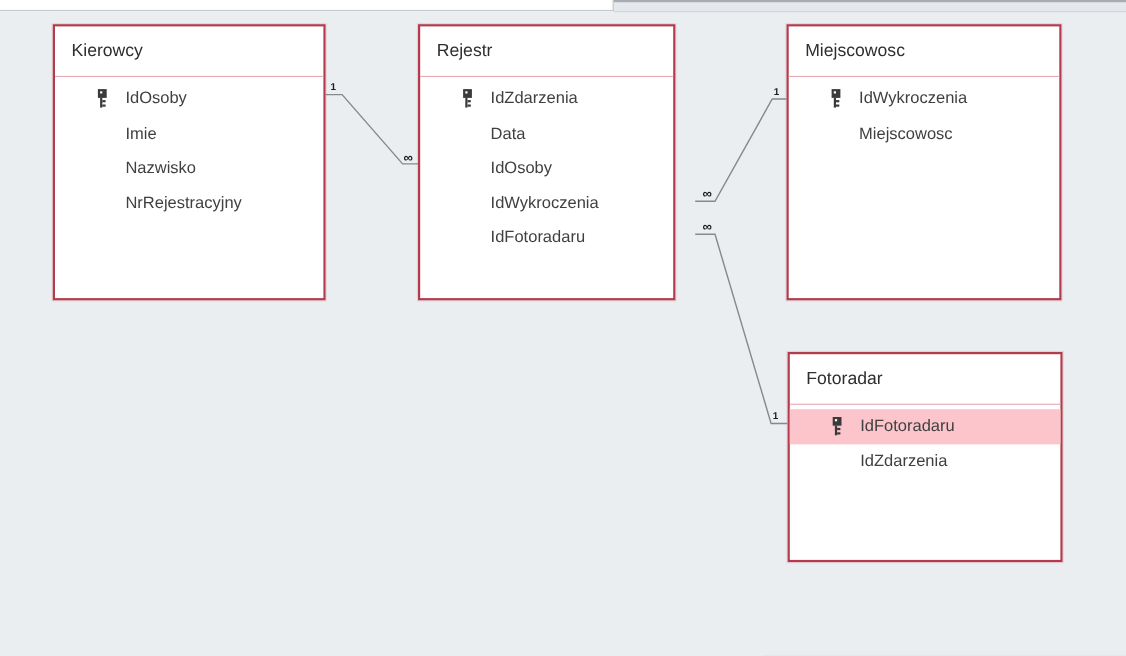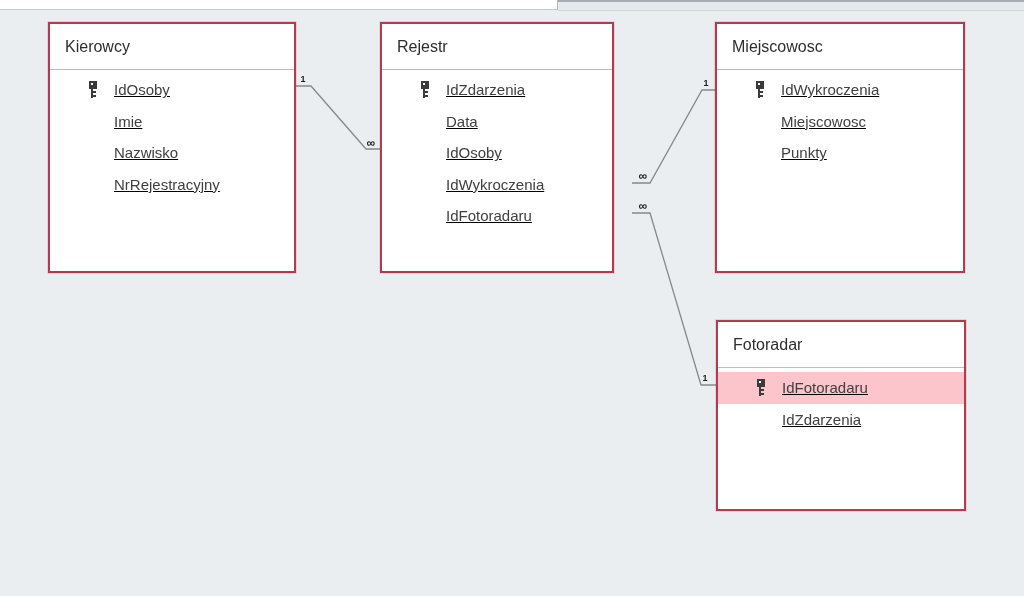--- a/index.html
+++ b/index.html
@@ -47,21 +47,20 @@
     font-size:16px;color:#2e2e2e;
     cursor:default;
   }
   .table-sep{border-top:1px solid #e7a9b4;margin:0;}
   .table-fields{padding-top:4px;}
   .field-row{
     height:31.5px;
     display:flex;align-items:center;
     padding-left:37px;
     box-sizing:border-box;
-    text-decoration:underline;
   }
   .field-row.selected{background:#fbc5cb;}
   .field-key{width:27px;display:flex;align-items:center;}
   .field-label{font-size:15px;color:#404040;white-space:nowrap;}
 </style>
 </head>
 <body>
 
 <div id="canvas">
 
@@ -162,24 +161,20 @@
               <rect x="6" y="10" width="3" height="2" fill="#3a3a3a"></rect>
               <rect x="6" y="14" width="3" height="2" fill="#3a3a3a"></rect>
             </svg>
         </span>
         <span class="field-label">IdWykroczenia</span>
       </div>
       <div class="field-row">
         <span class="field-key"></span>
         <span class="field-label">Miejscowosc</span>
       </div>
-      <div class="field-row">
-        <span class="field-key"></span>
-        <span class="field-label">Punkty</span>
-      </div>
     </div>
   </div>
 
   <div class="table-card" style="left:716px;top:320px;width:250px;height:191px;">
     <div class="table-title">Fotoradar</div>
     <div class="table-sep"></div>
     <div class="table-fields">
       <div class="field-row selected">
         <span class="field-key">
           <svg width="12" height="17" viewBox="0 0 12 17">

